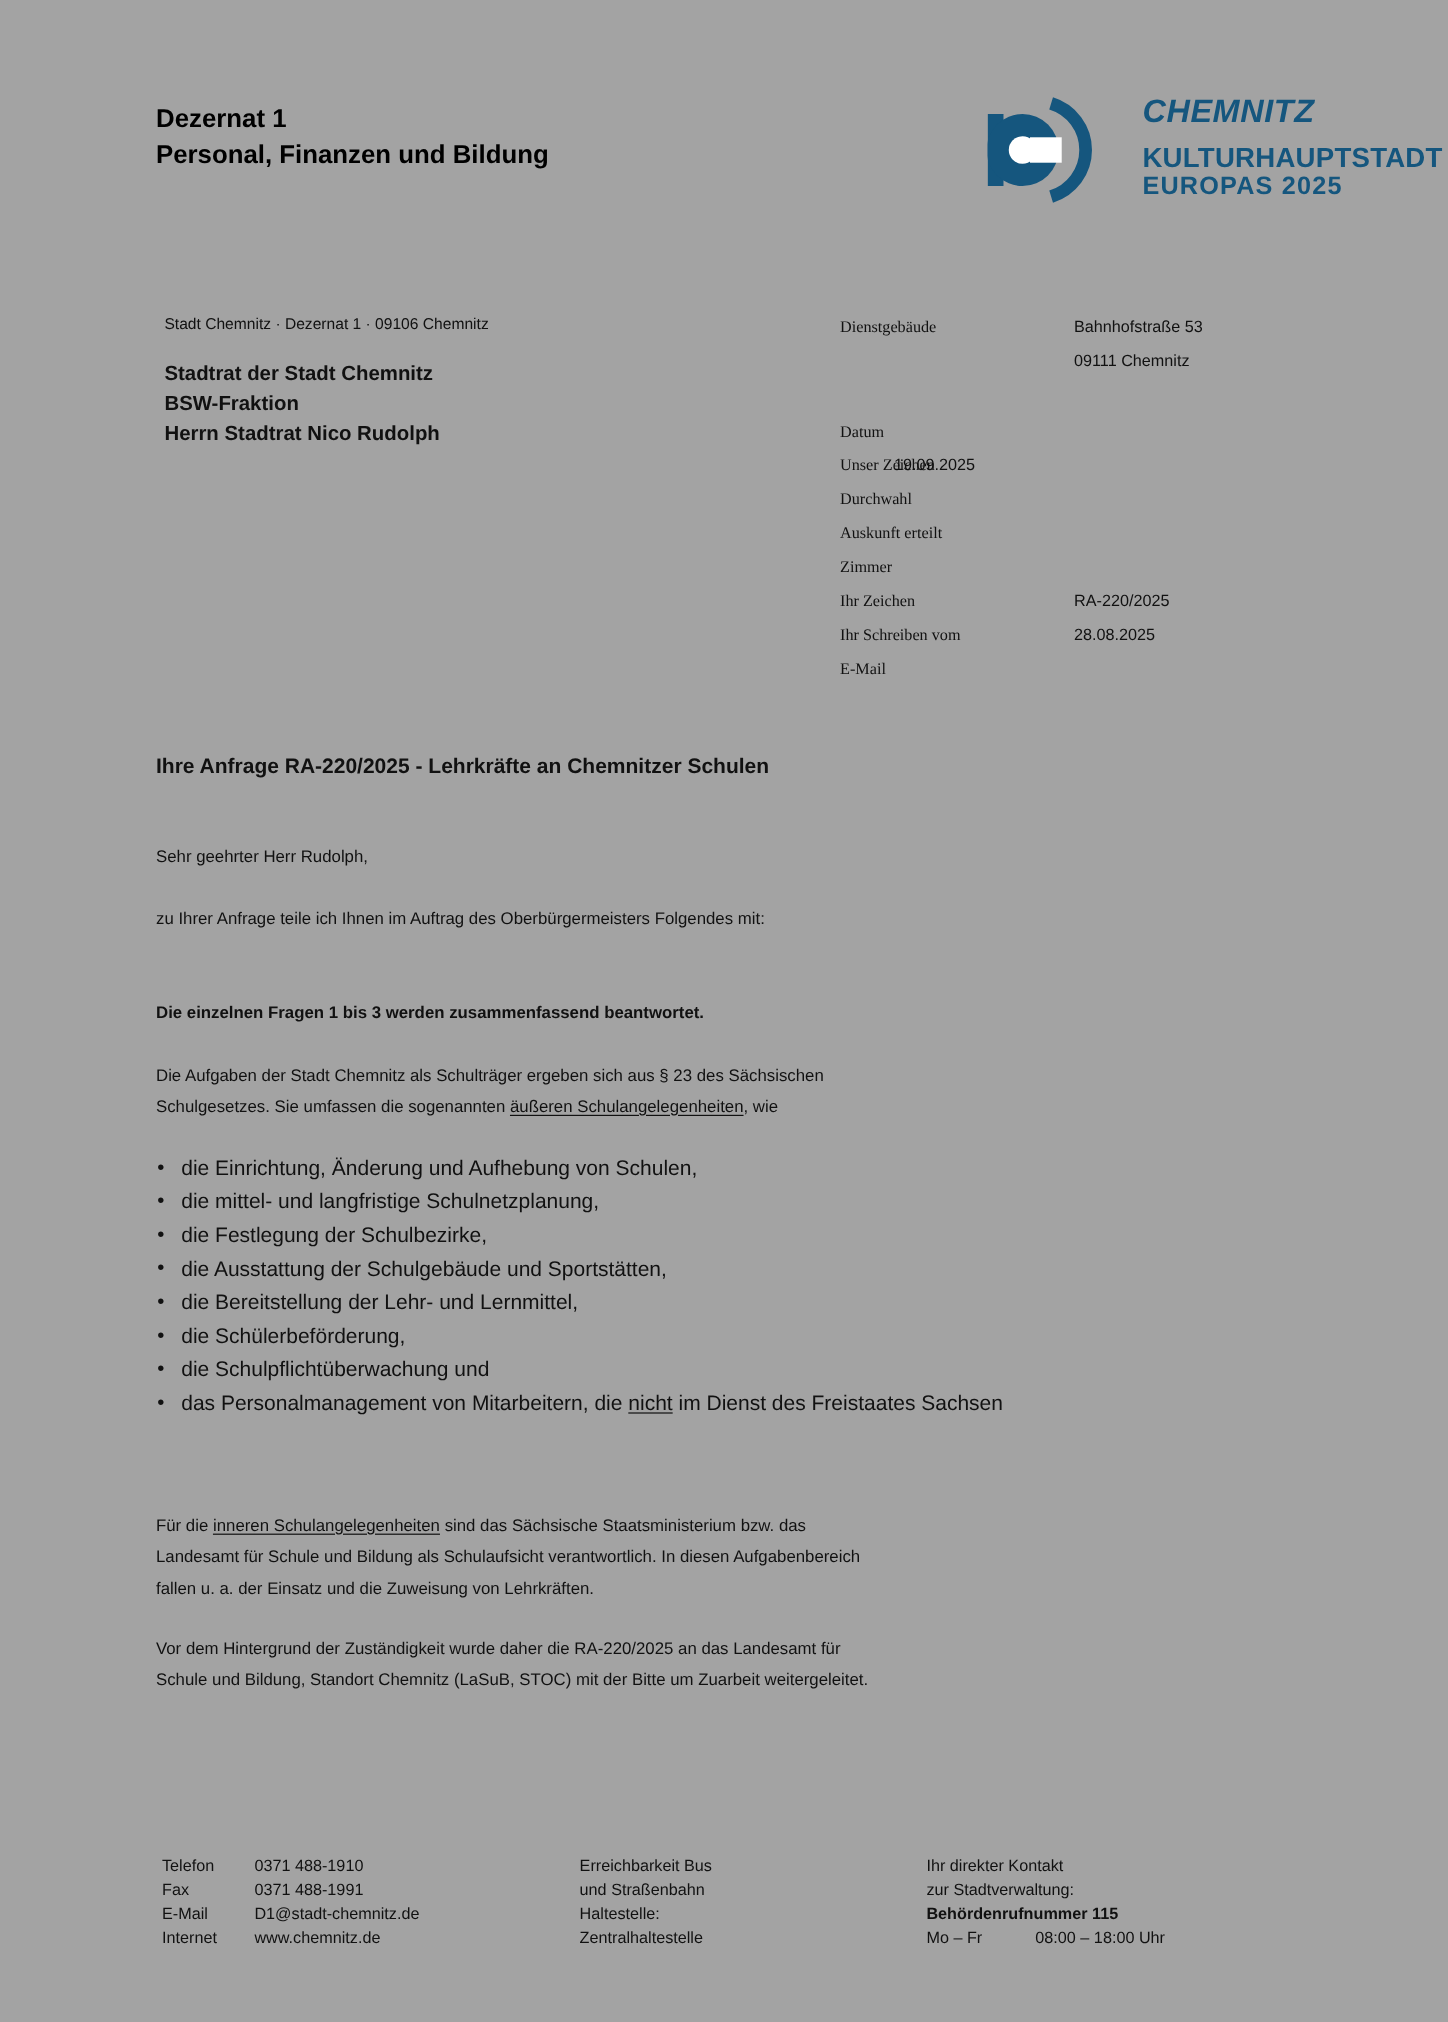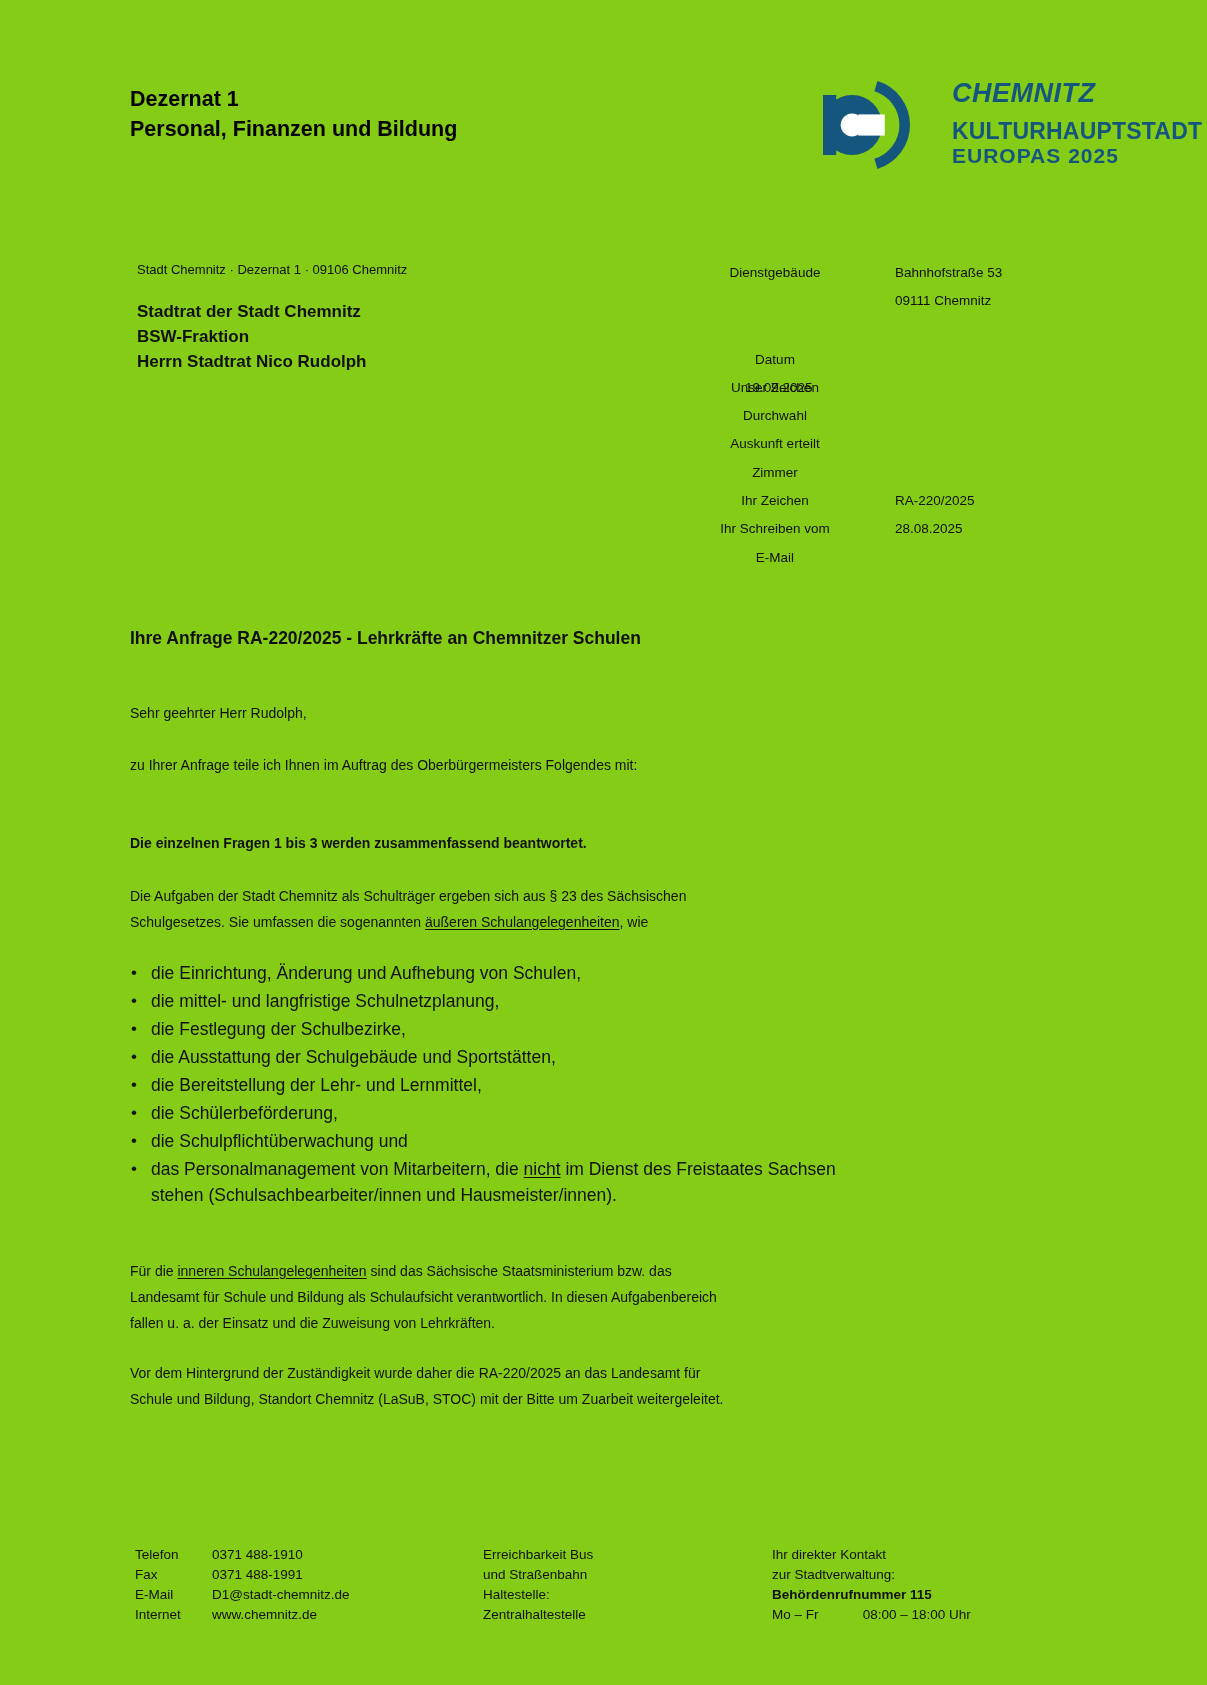--- a/index.html
+++ b/index.html
@@ -1,20 +1,20 @@
 <!DOCTYPE html>
 <html><head>
 <meta charset="utf-8">
 <style>
   html, body { margin: 0; padding: 0; background: #ffffff; }
   .page {
     position: relative;
     width: 1207px;
     height: 1685px;
-    background: #84cc16;
+    background: #a3a3a3;
     font-family: "Liberation Sans", sans-serif;
     color: #111111;
     overflow: hidden;
   }
   .u { text-decoration: underline; text-underline-offset: 2px; }
 
   
   .dept {
     position: absolute; left: 130px; top: 84px;
     font-size: 21.5px; font-weight: bold; line-height: 30px; color: #000;
@@ -27,21 +27,21 @@
   .lt3 { top: 66px; font-size: 21px;  letter-spacing: 1px; }
 
   
   .sender    { position: absolute; left: 137px; top: 262px; font-size: 13px; white-space: nowrap; }
   .recipient { position: absolute; left: 137px; top: 299px; font-size: 17px; line-height: 25px; font-weight: bold; }
 
   
   .info { position: absolute; left: 700px; top: 259px; width: 340px; font-size: 13.5px; }
   .info-row { display: flex; height: 28.3px; line-height: 28.3px; }
   .info-row.gap-above { margin-top: 30px; flex-direction: column; }
-  .info-label { width: 150px; text-align: center; }
+  .info-label { width: 150px; text-align: left; font-family: Liberation Serif, serif; }
   .info-value { margin-left: 45px; width: 140px; text-align: left; white-space: nowrap; }
 
   
   .subject  { position: absolute; left: 130px; top: 628px; font-size: 17.5px; font-weight: bold; white-space: nowrap; }
   .bodyline { font-size: 14px; line-height: 26px; white-space: nowrap; }
   .greeting  { position: absolute; left: 130px; top: 700px; }
   .intro     { position: absolute; left: 130px; top: 752px; }
   .emphasis  { position: absolute; left: 130px; top: 830px; font-weight: bold; }
   .p-tasks   { position: absolute; left: 130px; top: 883px; }
   .p-inner   { position: absolute; left: 130px; top: 1258px; }
@@ -157,21 +157,20 @@
   <ul class="bullets">
     <li>die Einrichtung, Änderung und Aufhebung von Schulen,</li>
     <li>die mittel- und langfristige Schulnetzplanung,</li>
     <li>die Festlegung der Schulbezirke,</li>
     <li>die Ausstattung der Schulgebäude und Sportstätten,</li>
     <li>die Bereitstellung der Lehr- und Lernmittel,</li>
     <li>die Schülerbeförderung,</li>
     <li>die Schulpflichtüberwachung und</li>
     <li>
       <div><span>das Personalmanagement von Mitarbeitern, die </span><span class="u">nicht</span><span> im Dienst des Freistaates Sachsen</span></div>
-      <div>stehen (Schulsachbearbeiter/innen und Hausmeister/innen).</div>
     </li>
   </ul>
 
   <div class="p-inner">
     <div class="bodyline"><span>Für die </span><span class="u">inneren Schulangelegenheiten</span><span> sind das Sächsische Staatsministerium bzw. das</span></div>
     <div class="bodyline">Landesamt für Schule und Bildung als Schulaufsicht verantwortlich. In diesen Aufgabenbereich</div>
     <div class="bodyline">fallen u. a. der Einsatz und die Zuweisung von Lehrkräften.</div>
   </div>
 
   <div class="p-forward">

